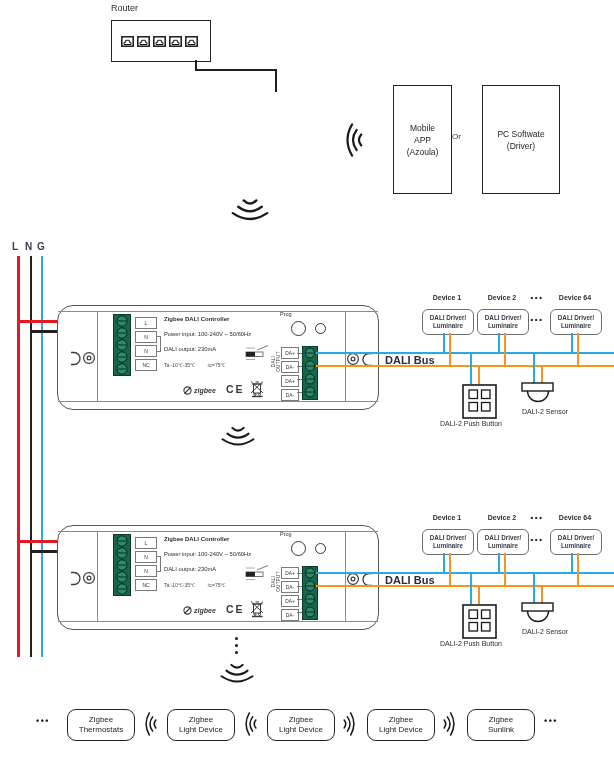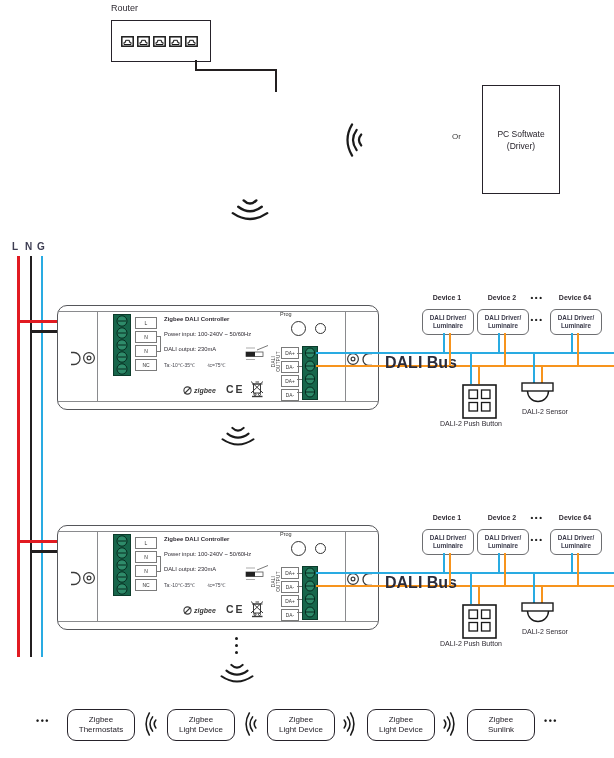--- a/index.html
+++ b/index.html
@@ -14,36 +14,36 @@
   
   .dev-box{position:absolute;border:1.2px solid #6d6e71;border-radius:6px;background:#fff;display:flex;
            flex-direction:column;align-items:center;justify-content:center;text-align:center;
            font-size:6.3px;line-height:7.6px;color:#3a3a4a;font-weight:600;}
   
   .znode{position:absolute;border:1.3px solid #26222a;border-radius:9px;background:#fff;display:flex;
          flex-direction:column;align-items:center;justify-content:center;text-align:center;
          font-size:8px;line-height:10px;color:#26222a;}
   .ell{position:absolute;font-weight:700;letter-spacing:1.5px;color:#1a1a1a;text-align:center;}
   
-  .ctrl{position:absolute;width:320px;height:103px;border:1.5px solid #55565a;border-radius:10px;background:#fff;}
+  .ctrl{position:absolute;width:320px;height:103px;border:1.5px solid #55565a;border-radius:16px;background:#fff;}
   .lip{position:absolute;left:0;right:0;height:0;border-top:1px solid #8a8b8e;}
   .vdiv{position:absolute;top:5px;bottom:7px;width:0;border-left:1px solid #8a8b8e;}
   .tlabel{position:absolute;width:20px;height:10px;border:1px solid #7a7a7a;font-size:5px;display:flex;
           align-items:center;justify-content:center;color:#333;background:#fff;}
   .dabox{position:absolute;width:16px;height:10px;border:1px solid #7a7a7a;font-size:4.8px;display:flex;
          align-items:center;justify-content:center;color:#333;background:#fff;}
   .t-title{position:absolute;font-size:6px;font-weight:700;color:#2f2b33;white-space:nowrap;}
   .t-row{position:absolute;font-size:5.8px;color:#2f2b33;white-space:nowrap;}
   .t-temp{position:absolute;font-size:5px;color:#47474f;white-space:nowrap;}
   .prog-circle{position:absolute;border:1.2px solid #333;border-radius:50%;background:#fff;}
   .stub{position:absolute;height:1px;background:#7a7a7a;width:5px;}
   .dot{position:absolute;width:3px;height:3px;border-radius:50%;background:#1a1a1a;}
   .vtext{position:absolute;font-size:4.6px;line-height:5px;color:#444;text-align:center;
          transform:rotate(-90deg);letter-spacing:.3px;}
-  .dali-bus-label{position:absolute;font-size:16px;font-weight:600;color:#2b2b3a;white-space:nowrap;}
+  .dali-bus-label{position:absolute;font-size:11px;font-weight:600;color:#2b2b3a;white-space:nowrap;}
   .devname{position:absolute;font-size:7px;font-weight:700;color:#2f2b33;text-align:center;}
   .small-cap{position:absolute;font-size:7px;color:#2f2b33;text-align:center;white-space:nowrap;}
   .zlogo{position:absolute;display:flex;align-items:center;gap:2px;}
   .zlogo .ztext{font-size:7px;font-weight:700;font-style:italic;color:#3a3a3a;}
   .ce{position:absolute;font-size:10.5px;font-weight:600;letter-spacing:2px;color:#3a3a3a;}
 </style>
 </head>
 <body>
 
 <svg width="0" height="0" style="position:absolute">
@@ -167,20 +167,25 @@
   <div class="wire" style="left:275px;top:69px;width:2px;height:23px;background:#231f20;"></div>
 
   <svg class="abs" style="left:228px;top:195px;" width="44" height="29" viewBox="0 0 48 32">
       <use href="#wifi-down"></use>
     </svg>
 
   <svg class="abs" style="left:342px;top:121px;" width="22" height="38" viewBox="0 0 24 40">
       <use href="#wifi-left"></use>
     </svg>
 
+  <div class="tbox" style="left:393px;top:85px;width:57px;height:107px;">
+    <span>Mobile</span>
+    <span>APP</span>
+    <span>(Azoula)</span>
+  </div>
   <div class="lbl" style="left:452px;top:132px;width:28px;font-size:8px;color:#3a3a3a;">Or</div>
   <div class="tbox" style="left:482px;top:85px;width:76px;height:107px;">
     <span>PC Softwate</span>
     <span>(Driver)</span>
   </div>
 
   <div class="lbl" style="left:12px;top:241px;width:12px;font-size:10px;font-weight:700;color:#3d3d52;">L</div>
   <div class="lbl" style="left:25px;top:241px;width:12px;font-size:10px;font-weight:700;color:#3d3d52;">N</div>
   <div class="lbl" style="left:37px;top:241px;width:12px;font-size:10px;font-weight:700;color:#3d3d52;">G</div>
   <div class="wire" style="left:17px;top:256px;width:2.6px;height:401px;background:#E11B22;"></div>

